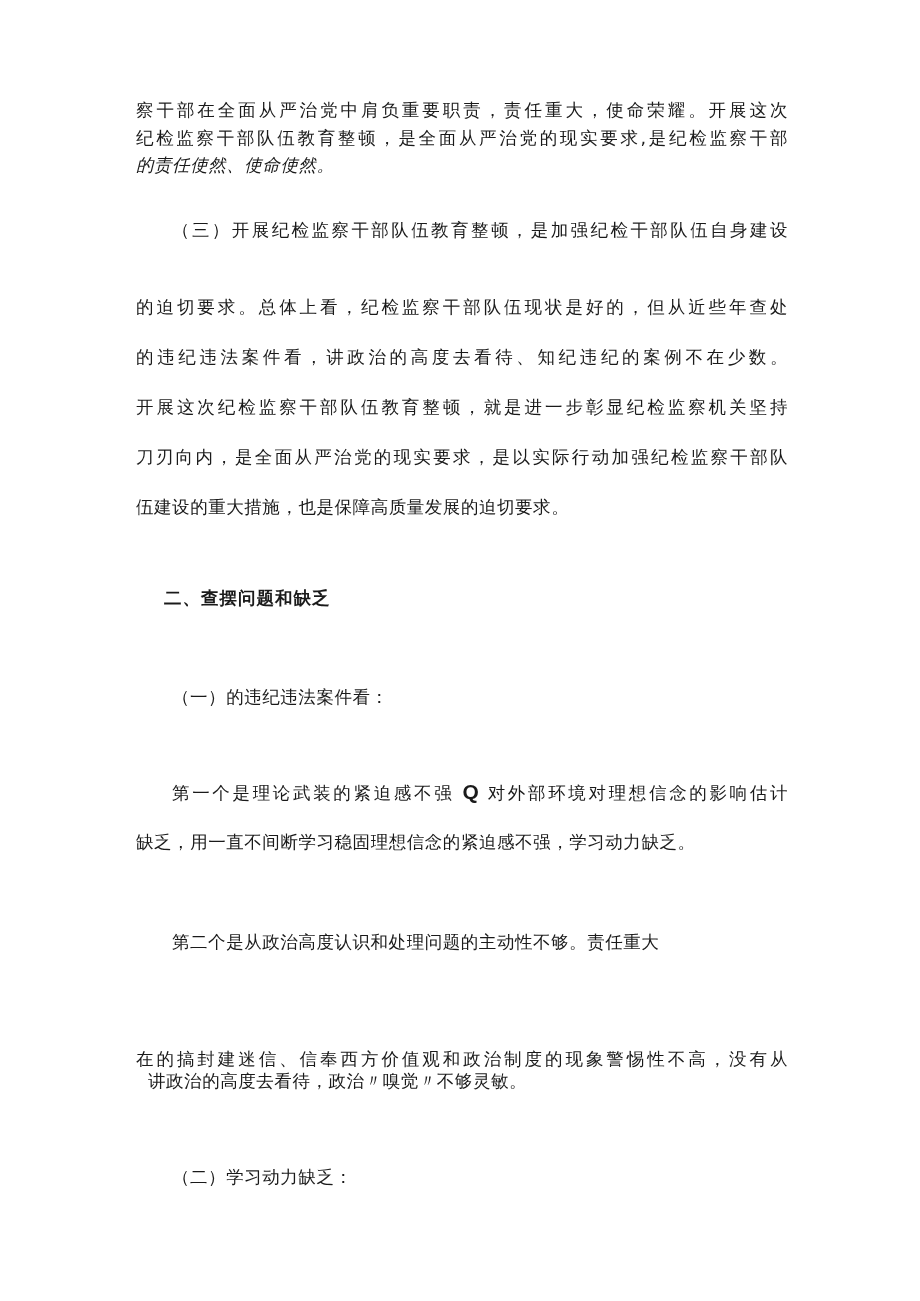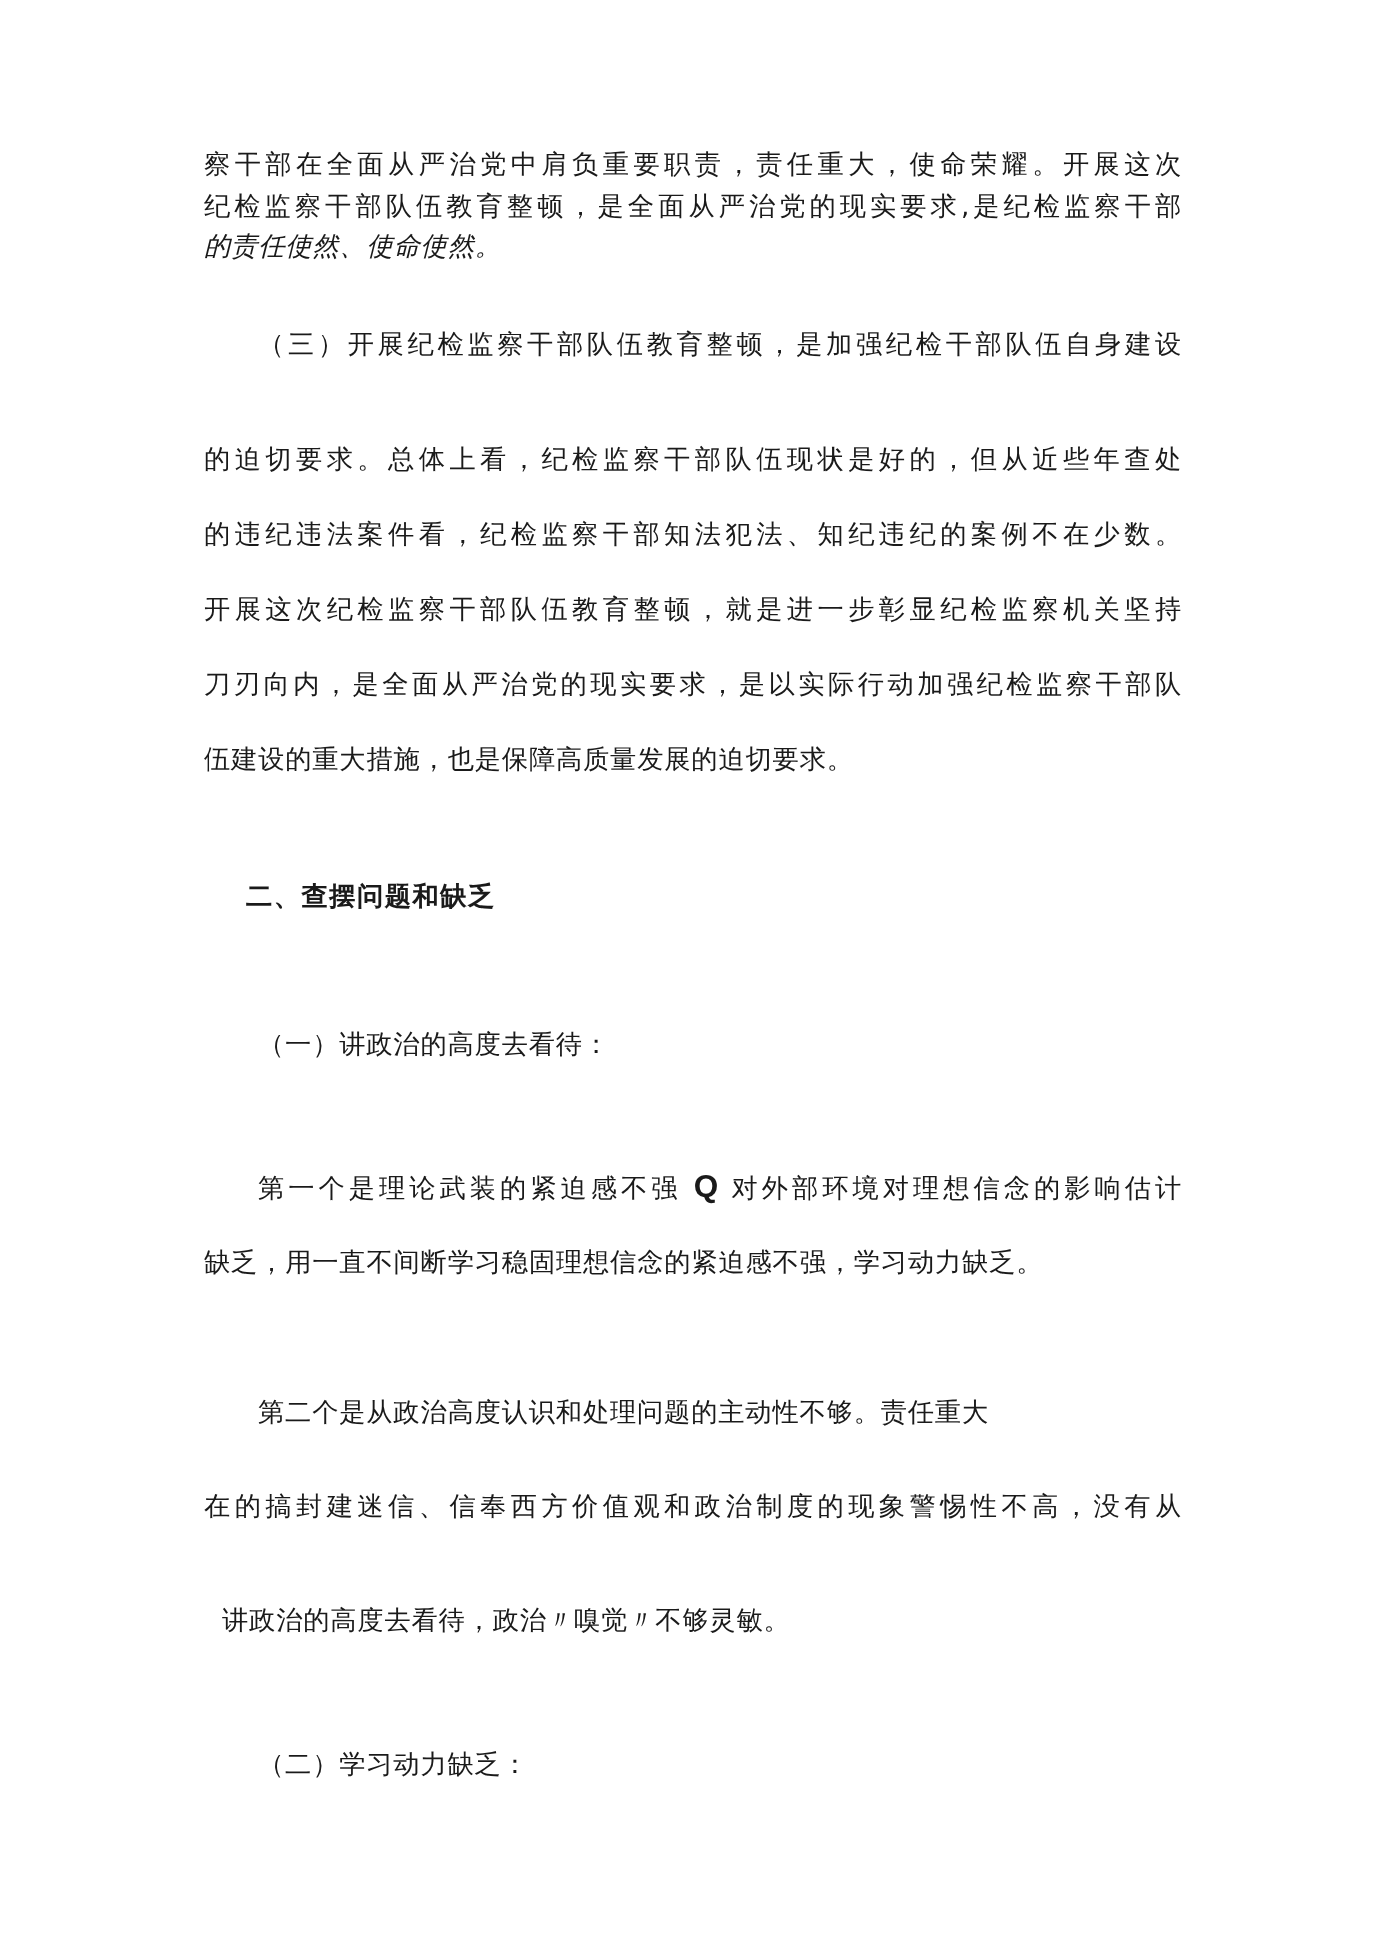--- a/index.html
+++ b/index.html
@@ -15,35 +15,35 @@
 <body>
 
 <div>
 
   <div class="line justify" style="top:99px;">察干部在全面从严治党中肩负重要职责，责任重大，使命荣耀。开展这次</div>
   <div class="line justify" style="top:127px;">纪检监察干部队伍教育整顿，是全面从严治党的现实要求,是纪检监察干部</div>
   <div class="line" style="top:154px;font-style:italic;">的责任使然、使命使然。</div>
 
   <div class="line justify" style="top:219px; left:172px; width:616px;">（三）开展纪检监察干部队伍教育整顿，是加强纪检干部队伍自身建设</div>
   <div class="line justify" style="top:296px;">的迫切要求。总体上看，纪检监察干部队伍现状是好的，但从近些年查处</div>
-  <div class="line justify" style="top:346px;">的违纪违法案件看，纪检监察干部知法犯法、知纪违纪的案例不在少数。</div>
+  <div class="line justify" style="top:346px;">的违纪违法案件看，讲政治的高度去看待、知纪违纪的案例不在少数。</div>
   <div class="line justify" style="top:396px;">开展这次纪检监察干部队伍教育整顿，就是进一步彰显纪检监察机关坚持</div>
   <div class="line justify" style="top:446px;">刀刃向内，是全面从严治党的现实要求，是以实际行动加强纪检监察干部队</div>
   <div class="line" style="top:496px;">伍建设的重大措施，也是保障高质量发展的迫切要求。</div>
 
   <div class="line heading" style="top:587px; left:164px; width:auto;">二、查摆问题和缺乏</div>
 
-  <div class="line" style="top:686px; left:172px; width:auto;">（一）讲政治的高度去看待：</div>
+  <div class="line" style="top:686px; left:172px; width:auto;">（一）的违纪违法案件看：</div>
 
   <div class="line justify" style="top:781px; left:172px; width:616px;">
     <span>第一个是理论武装的紧迫感不强</span>
     <span class="q-mark">Q</span>
     <span>对外部环境对理想信念的影响估计</span>
   </div>
   <div class="line" style="top:831px;">缺乏，用一直不间断学习稳固理想信念的紧迫感不强，学习动力缺乏。</div>
 
   <div class="line" style="top:931px; left:172px; width:auto;">第二个是从政治高度认识和处理问题的主动性不够。责任重大</div>
-  <div class="line justify" style="top:994px;">在的搞封建迷信、信奉西方价值观和政治制度的现象警惕性不高，没有从</div>
+  <div class="line justify" style="top:1048px;">在的搞封建迷信、信奉西方价值观和政治制度的现象警惕性不高，没有从</div>
   <div class="line" style="top:1070px;margin-left:12px;">讲政治的高度去看待，政治〃嗅觉〃不够灵敏。</div>
 
   <div class="line" style="top:1166px; left:172px; width:auto;">（二）学习动力缺乏：</div>
 
 </div>
 
 </body></html>

